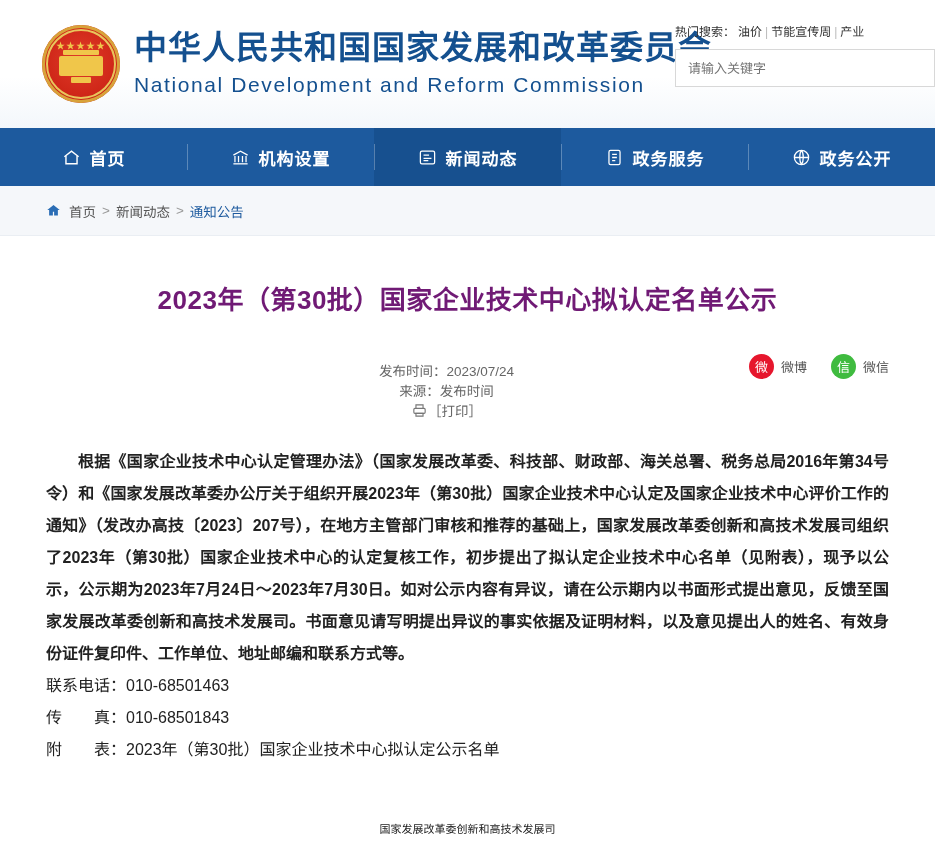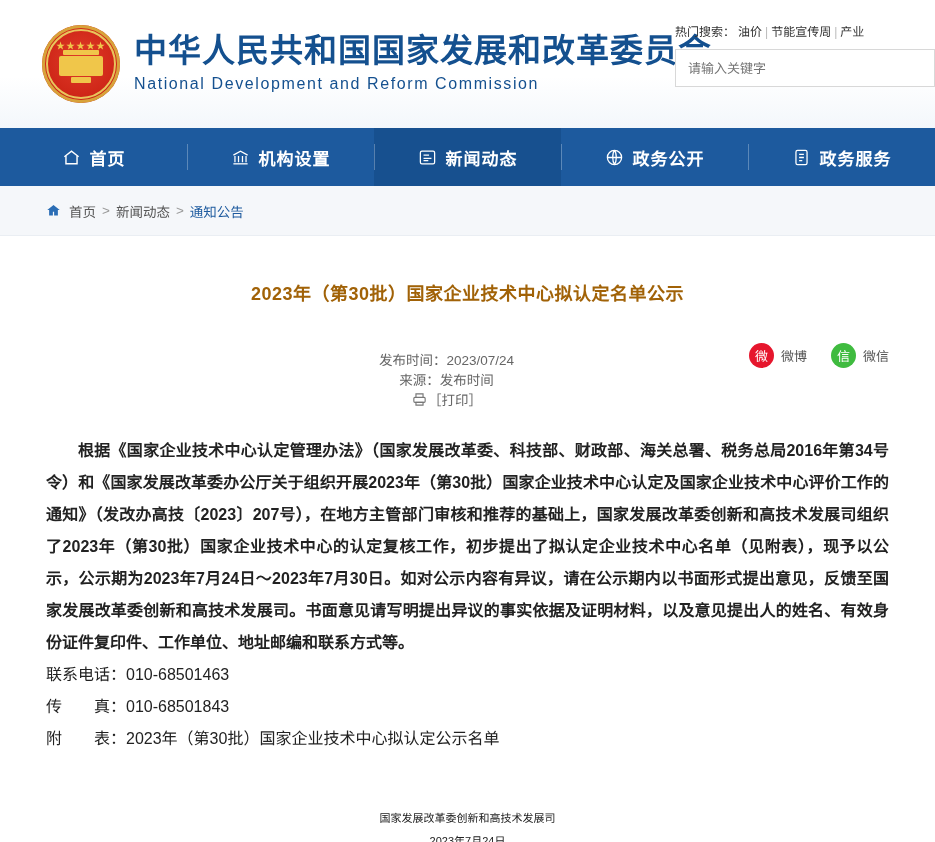--- a/index.html
+++ b/index.html
@@ -78,21 +78,21 @@
   .title-block { display: flex; flex-direction: column; justify-content: center; }
   .title-cn {
     font-size: 33px;
     font-weight: bold;
     color: #14508f;
     letter-spacing: 1px;
     line-height: 1.18;
     white-space: nowrap;
   }
   .title-en {
-    font-size: 16px;
+    font-size: 21px;
     color: #14508f;
     letter-spacing: 1.6px;
     line-height: 1.4;
     white-space: nowrap;
     margin-top: 2px;
   }
 
   .search-area {
     position: absolute;
     right: 0; top: 22px;
@@ -171,23 +171,23 @@
   .crumb-wrap a { color: #555; text-decoration: none; }
   .crumb-sep { margin: 0 6px; color: #999; }
   .crumb-cur { color: #1d5a9e; }
 
   
   .article {
     padding: 0 46px;
   }
   .doc-title {
     text-align: center;
-    font-size: 18px;
+    font-size: 26px;
     font-weight: bold;
-    color: #a16207;
+    color: #701a75;
     letter-spacing: 0.5px;
     padding: 46px 0 30px;
     line-height: 1.4;
   }
   .meta-row {
     display: flex;
     align-items: center;
     padding: 12px 0 16px;
     font-size: 13.5px;
     color: #666;
@@ -288,34 +288,34 @@
         <svg width="19" height="19" viewBox="0 0 24 24" fill="none" stroke="#ffffff" stroke-width="1.6">
             <rect x="3" y="4" width="18" height="16" rx="2"></rect>
             <path d="M7 9h7M7 13h10M7 16h6"></path>
           </svg>
       </span>
       <span>新闻动态</span>
     </div>
     <div class="nav-item">
       <span class="nav-ico">
         <svg width="19" height="19" viewBox="0 0 24 24" fill="none" stroke="#ffffff" stroke-width="1.6">
+            <rect x="5" y="3" width="14" height="18" rx="2"></rect>
+            <path d="M9 8h6M9 12h6M9 16h4"></path>
+          </svg>
+      </span>
+      <span>政务服务</span>
+    </div>
+    <div class="nav-item">
+      <span class="nav-ico">
+        <svg width="19" height="19" viewBox="0 0 24 24" fill="none" stroke="#ffffff" stroke-width="1.6">
             <circle cx="12" cy="12" r="9"></circle>
             <path d="M3 12h18M12 3c3 3.5 3 14 0 18M12 3c-3 3.5-3 14 0 18"></path>
           </svg>
       </span>
       <span>政务公开</span>
-    </div>
-    <div class="nav-item">
-      <span class="nav-ico">
-        <svg width="19" height="19" viewBox="0 0 24 24" fill="none" stroke="#ffffff" stroke-width="1.6">
-            <rect x="5" y="3" width="14" height="18" rx="2"></rect>
-            <path d="M9 8h6M9 12h6M9 16h4"></path>
-          </svg>
-      </span>
-      <span>政务服务</span>
     </div>
   </div>
 
   <div class="crumb-wrap">
     <span class="crumb-home-ico">
       <svg width="15" height="15" viewBox="0 0 24 24" fill="#2a6db5">
           <path d="M12 3L2 11h3v9h6v-6h2v6h6v-9h3z"></path>
         </svg>
     </span>
     <a href="#">首页</a>

